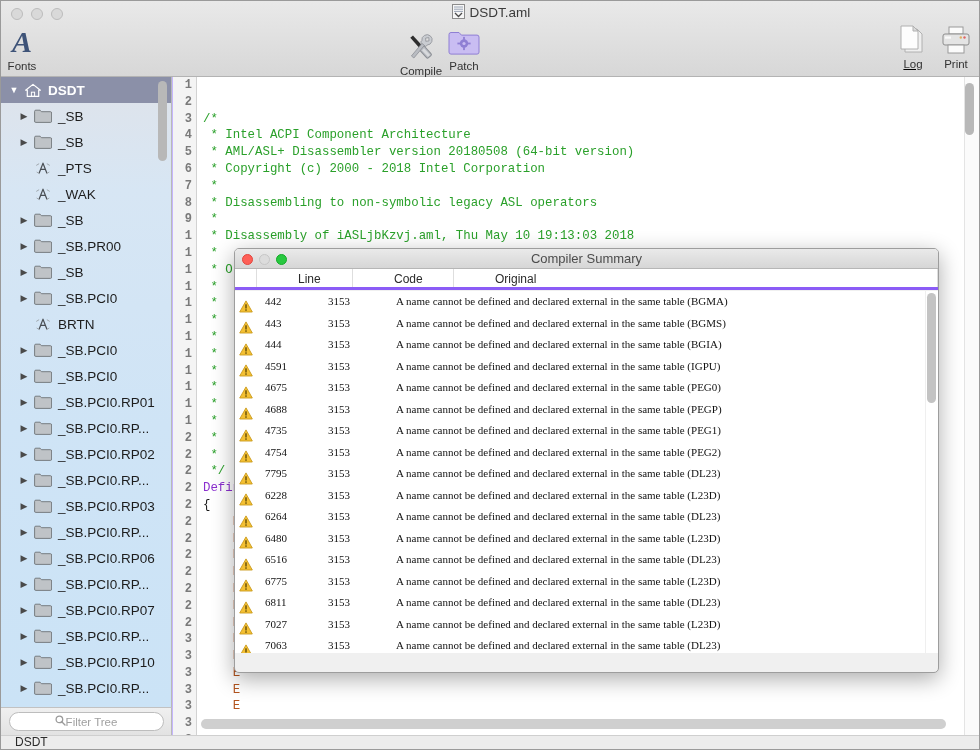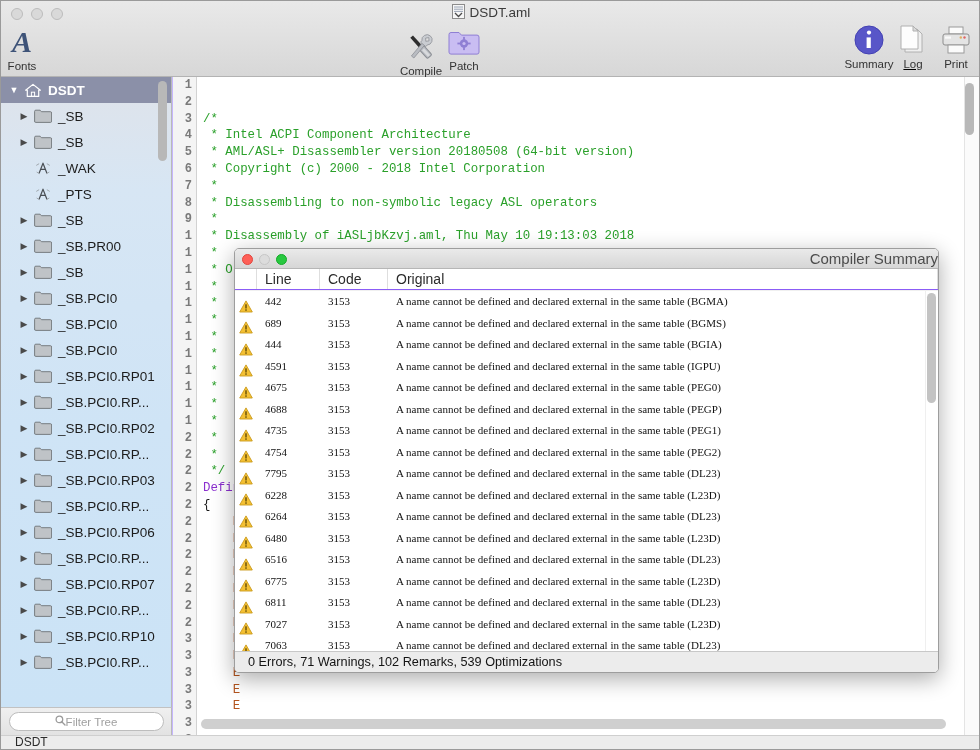--- a/index.html
+++ b/index.html
@@ -160,31 +160,31 @@
     position: absolute; left: 233px; top: 247px; width: 705px; height: 425px;
     background: #f0f0f0;
     border: 1px solid #9d9d9d; border-radius: 5px;
     box-shadow: 0 6px 22px rgba(0,0,0,0.33);
     overflow: hidden;
   }
   .dlg-title {
     height: 20px; position: relative;
     background: linear-gradient(to bottom,#eaeaea,#d6d6d6);
     border-bottom: 1px solid #b6b6b6;
-    text-align: right; font-size: 15px; color: #4c4c4c; line-height: 20px;
+    text-align: center; font-size: 13px; color: #4c4c4c; line-height: 20px;
   }
   .dlg-traffic { position: absolute; left: 7px; top: 5px; display: flex; gap: 6px;}
   .dlg-traffic i { width: 11px; height: 11px; border-radius: 50%; display:block;}
   .d-red   { background: #fe5f57; border: 1px solid #e1463e;}
   .d-gray  { background: #dcdcdc; border: 1px solid #c6c6c6;}
   .d-green { background: #28c840; border: 1px solid #13ab28;}
 
   .tbl-head {
     height: 21px; display: flex; background: #ffffff;
-    border-bottom: 1px solid #8b5cf6; font-size: 14px; color: #2b2b2b;
+    border-bottom: 3px solid #8b5cf6; font-size: 12px; color: #2b2b2b; gap: 33px;
   }
   .tbl-head div { line-height: 21px; border-right: 1px solid #dedede; padding-left: 8px; }
   .c-icon { width: 22px; flex: 0 0 22px; padding-left:0 !important;}
   .c-line { width: 63px; flex: 0 0 63px; }
   .c-code { width: 68px; flex: 0 0 68px; }
   .c-msg  { flex: 1 1 auto; }
 
   .tbl-body {
     position: absolute; left: 0; top: 42px; width: 705px; height: 362px;
     background: #ffffff; overflow: hidden;
@@ -270,31 +270,20 @@
             <rect x="15.1" y="7.9" width="1.8" height="3"></rect>
               <rect x="15.1" y="18.1" width="1.8" height="3"></rect>
             <rect x="9.4" y="13.6" width="3" height="1.8"></rect>
               <rect x="19.6" y="13.6" width="3" height="1.8"></rect>
           </g>
         </svg>
       </div>
       <span class="tb-label">Patch</span>
     </div>
 
-    <div class="tb-item" id="tb-summary">
-      <div class="tb-icon">
-        <svg width="32" height="32" viewBox="0 0 32 32">
-          <circle cx="16" cy="16" r="14" fill="#5856c8"></circle>
-          <circle cx="16" cy="16" r="14" fill="none" stroke="#4341b2"></circle>
-          <circle cx="16" cy="8.6" r="2.1" fill="#fff"></circle>
-          <path d="M13.6 13.4h4.2v10.6h-4.2z" fill="#fff"></path>
-        </svg>
-      </div>
-      <span class="tb-label">Summary</span>
-    </div>
 
     <div class="tb-item" id="tb-log">
       <div class="tb-icon">
         <svg width="32" height="32" viewBox="0 0 32 32">
           <path d="M8 5h12l5 5v18H8z" fill="#efefef" stroke="#b0b0b0"></path>
           <path d="M4 2h12l5 5v18H4z" fill="#fdfdfd" stroke="#b0b0b0"></path>
           <path d="M16 2l5 5h-5z" fill="#dcdcdc" stroke="#b0b0b0"></path>
         </svg>
       </div>
       <span class="tb-label">Log</span>
@@ -348,31 +337,31 @@
           <span class="tree-label">_SB</span>
         </div>
         <div class="tree-row" style="padding-left:16px;">
           <span class="disc"></span>
           <span class="ico-slot">
             <svg width="18" height="14" viewBox="0 0 18 14">
               <path d="M9 2.2L5.2 12M9 2.2L12.8 12M6.6 8.4h4.8" stroke="#4a4f55" stroke-width="1.2" fill="none" stroke-linecap="round"></path>
               <path d="M2.6 4.2l2.2-1.3M15.4 4.2l-2.2-1.3M3 11.2l2.2 1.3M15 11.2l-2.2 1.3" stroke="#9aa0a6" stroke-width="0.9" stroke-linecap="round"></path>
             </svg>
           </span>
-          <span class="tree-label">_WAK</span>
+          <span class="tree-label">_PTS</span>
         </div>
         <div class="tree-row" style="padding-left:16px;">
           <span class="disc"></span>
           <span class="ico-slot">
             <svg width="18" height="14" viewBox="0 0 18 14">
               <path d="M9 2.2L5.2 12M9 2.2L12.8 12M6.6 8.4h4.8" stroke="#4a4f55" stroke-width="1.2" fill="none" stroke-linecap="round"></path>
               <path d="M2.6 4.2l2.2-1.3M15.4 4.2l-2.2-1.3M3 11.2l2.2 1.3M15 11.2l-2.2 1.3" stroke="#9aa0a6" stroke-width="0.9" stroke-linecap="round"></path>
             </svg>
           </span>
-          <span class="tree-label">_PTS</span>
+          <span class="tree-label">_WAK</span>
         </div>
         <div class="tree-row" style="padding-left:16px;">
           <span class="disc">▶</span>
           <span class="ico-slot">
             <svg width="18" height="14" viewBox="0 0 18 14">
               <path d="M0.6 2.4a1.2 1.2 0 0 1 1.2-1.2h4.3l1.3 1.5h9a1.2 1.2 0 0 1 1.2 1.2v8.3a1.2 1.2 0 0 1-1.2 1.2H1.8A1.2 1.2 0 0 1 0.6 12z" fill="#bfc3c7" stroke="#6e7377" stroke-width="0.9"></path>
             </svg>
           </span>
           <span class="tree-label">_SB</span>
         </div>
@@ -395,20 +384,30 @@
           <span class="tree-label">_SB</span>
         </div>
         <div class="tree-row" style="padding-left:16px;">
           <span class="disc">▶</span>
           <span class="ico-slot">
             <svg width="18" height="14" viewBox="0 0 18 14">
               <path d="M0.6 2.4a1.2 1.2 0 0 1 1.2-1.2h4.3l1.3 1.5h9a1.2 1.2 0 0 1 1.2 1.2v8.3a1.2 1.2 0 0 1-1.2 1.2H1.8A1.2 1.2 0 0 1 0.6 12z" fill="#bfc3c7" stroke="#6e7377" stroke-width="0.9"></path>
             </svg>
           </span>
           <span class="tree-label">_SB.PCI0</span>
+        </div>
+        <div class="tree-row" style="padding-left:16px;">
+          <span class="disc"></span>
+          <span class="ico-slot">
+            <svg width="18" height="14" viewBox="0 0 18 14">
+              <path d="M9 2.2L5.2 12M9 2.2L12.8 12M6.6 8.4h4.8" stroke="#4a4f55" stroke-width="1.2" fill="none" stroke-linecap="round"></path>
+              <path d="M2.6 4.2l2.2-1.3M15.4 4.2l-2.2-1.3M3 11.2l2.2 1.3M15 11.2l-2.2 1.3" stroke="#9aa0a6" stroke-width="0.9" stroke-linecap="round"></path>
+            </svg>
+          </span>
+          <span class="tree-label">BRTN</span>
         </div>
         <div class="tree-row" style="padding-left:16px;">
           <span class="disc">▶</span>
           <span class="ico-slot">
             <svg width="18" height="14" viewBox="0 0 18 14">
               <path d="M0.6 2.4a1.2 1.2 0 0 1 1.2-1.2h4.3l1.3 1.5h9a1.2 1.2 0 0 1 1.2 1.2v8.3a1.2 1.2 0 0 1-1.2 1.2H1.8A1.2 1.2 0 0 1 0.6 12z" fill="#bfc3c7" stroke="#6e7377" stroke-width="0.9"></path>
             </svg>
           </span>
           <span class="tree-label">_SB.PCI0</span>
         </div>
@@ -631,21 +630,21 @@
             <span class="cell c-msg">A name cannot be defined and declared external in the same table (BGMA)</span>
           </div>
           <div class="trow">
             <span class="cell c-icon">
               <svg width="14" height="13" viewBox="0 0 14 13">
                 <path d="M7 0.9L13.3 12H0.7z" fill="#f4c033" stroke="#c99a1c" stroke-width="0.9" stroke-linejoin="round"></path>
                 <rect x="6.25" y="4.3" width="1.5" height="4.2" fill="#6b5208"></rect>
                 <rect x="6.25" y="9.3" width="1.5" height="1.5" fill="#6b5208"></rect>
               </svg>
             </span>
-            <span class="cell c-line">689</span>
+            <span class="cell c-line">443</span>
             <span class="cell c-code">3153</span>
             <span class="cell c-msg">A name cannot be defined and declared external in the same table (BGMS)</span>
           </div>
           <div class="trow">
             <span class="cell c-icon">
               <svg width="14" height="13" viewBox="0 0 14 13">
                 <path d="M7 0.9L13.3 12H0.7z" fill="#f4c033" stroke="#c99a1c" stroke-width="0.9" stroke-linejoin="round"></path>
                 <rect x="6.25" y="4.3" width="1.5" height="4.2" fill="#6b5208"></rect>
                 <rect x="6.25" y="9.3" width="1.5" height="1.5" fill="#6b5208"></rect>
               </svg>
@@ -822,17 +821,16 @@
             <span class="cell c-code">3153</span>
             <span class="cell c-msg">A name cannot be defined and declared external in the same table (DL23)</span>
           </div>
         </div>
     </div>
 
     <div class="dlg-vtrack">
       <div class="dlg-vthumb"></div>
     </div>
 
-    <div class="dlg-foot">0 Errors, 71 Warnings, 102 Remarks, 539 Optimizations</div>
   </div>
 
   <div class="statusbar">DSDT</div>
 </div>
 
 </body></html>

